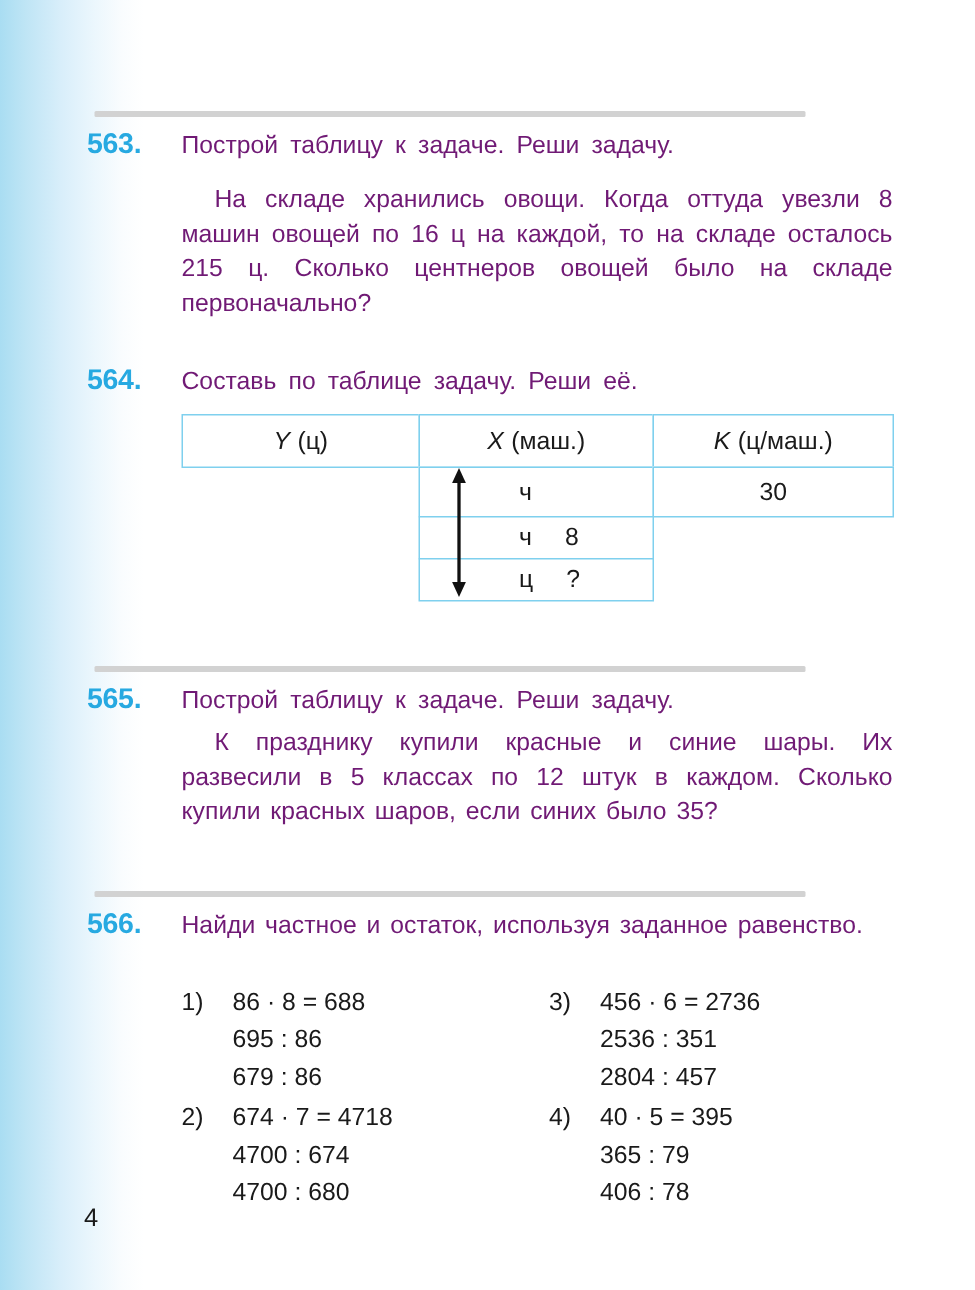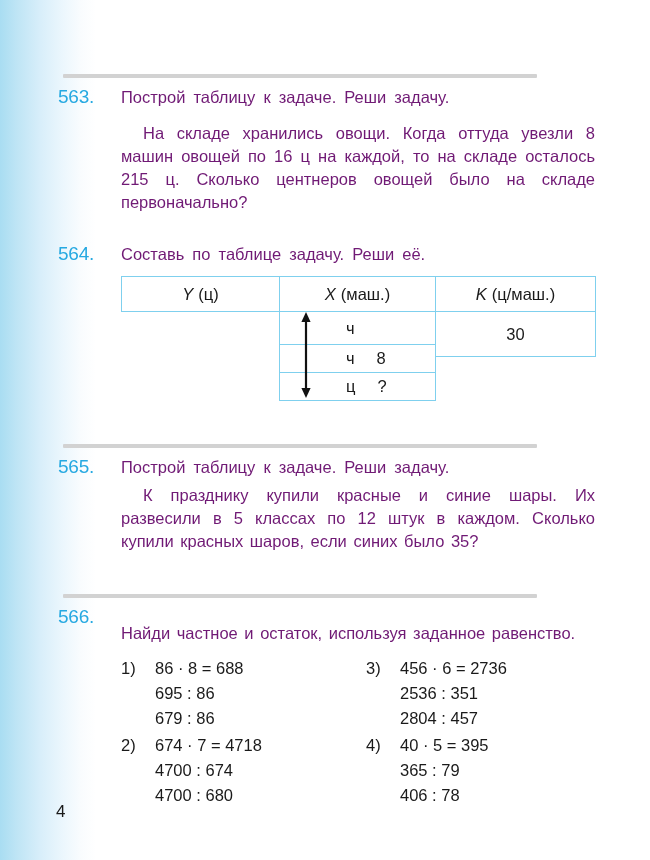--- a/index.html
+++ b/index.html
@@ -58,21 +58,21 @@
     border-radius: 1px;
   }
 
   .ex-num {
     position: absolute;
     left: 0px;
     top: 0px;
     width: 58px;
     text-align: left;
     color: #27a9e1;
-    font-weight: normal;
+    font-weight: bold;
     font-size: 19px;
     letter-spacing: -0.2px;
   }
 
   .ex-body {
     position: absolute;
     left: 63px;
     top: 0;
     width: 474px;
   }
@@ -80,21 +80,20 @@
   .para {
     font-size: 16.5px;
     color: #701a75;
     line-height: 23px;
     text-align: justify;
     text-align-last: left;
     word-spacing: 2.5px;
   }
   .para.j {
     text-align: justify;
-    margin-top: 16px;
   }
 
   
   #table-564 {
     position: absolute;
     left: 121px;
     top: 276px;
     width: 475px;
     height: 124px;
   }
@@ -197,21 +196,21 @@
         <span>(маш.)</span>
     </div>
     <div class="tbl-cell ctr tbl-head" style="left:314px; top:0px;  width:161px; height:36px;">
       <span class="ital">K</span>
         <span>(ц/маш.)</span>
     </div>
 
     <div class="tbl-cell" style="left:158px; top:35px; width:157px; height:34px;">
       <span style="margin-left:66px;">ч</span>
     </div>
-    <div class="tbl-cell ctr" style="left:314px; top:35px; width:161px; height:46px;">30</div>
+    <div class="tbl-cell ctr" style="left:314px; top:35px; width:161px; height:34px;">30</div>
 
     <div class="tbl-cell" style="left:158px; top:68px; width:157px; height:29px;">
       <span style="margin-left:66px;">ч</span>
       <span style="margin-left:22px;">8</span>
     </div>
     <div class="tbl-cell" style="left:158px; top:96px; width:157px; height:29px;">
       <span style="margin-left:66px;">ц</span>
       <span style="margin-left:22px;">?</span>
     </div>
 

